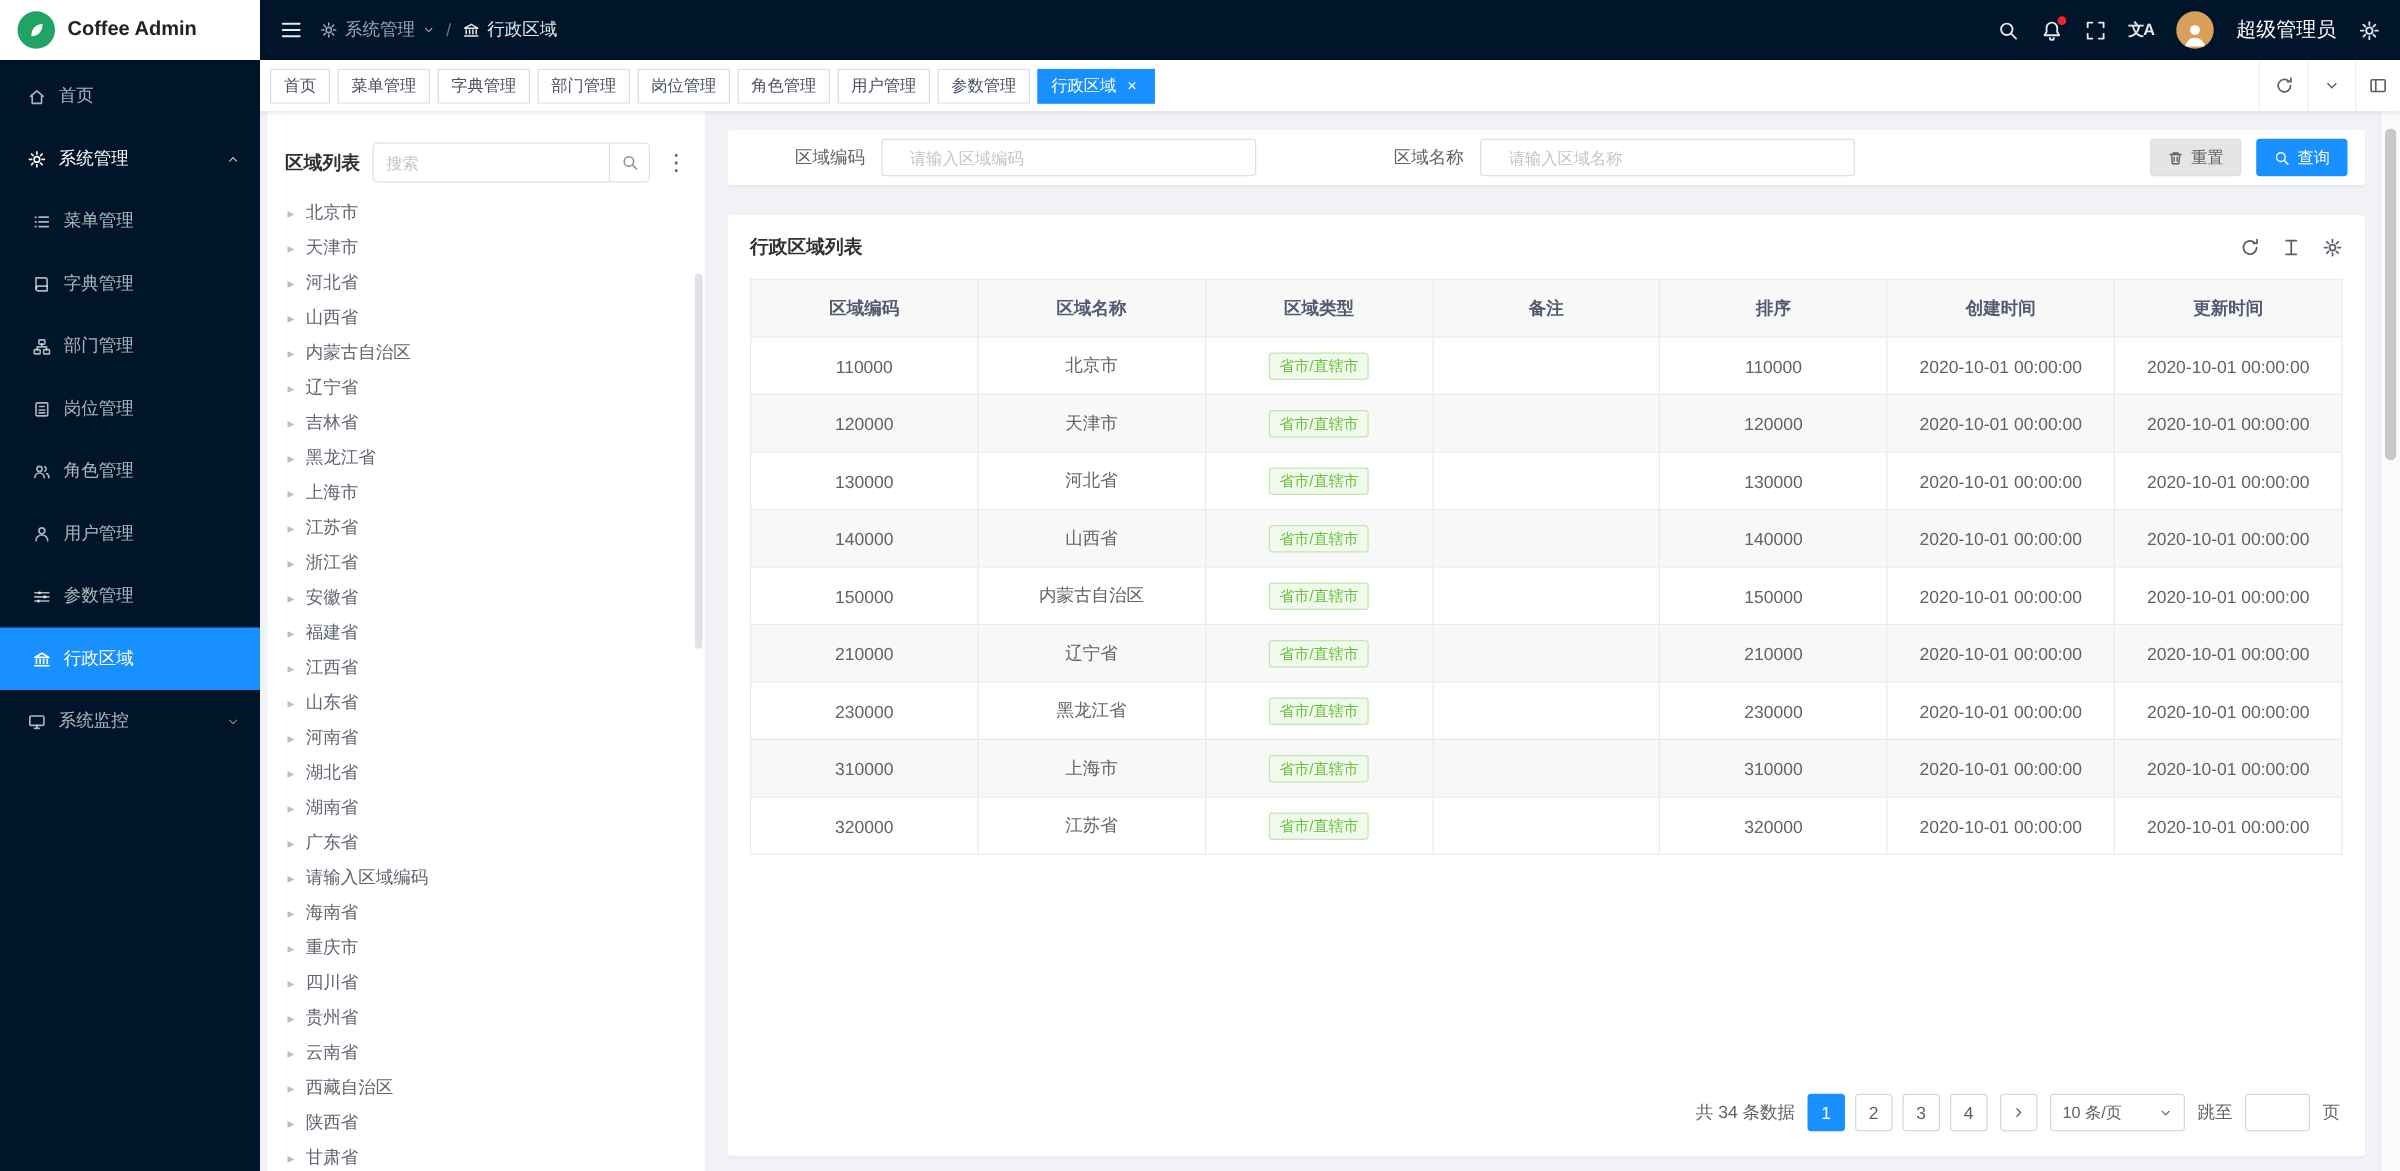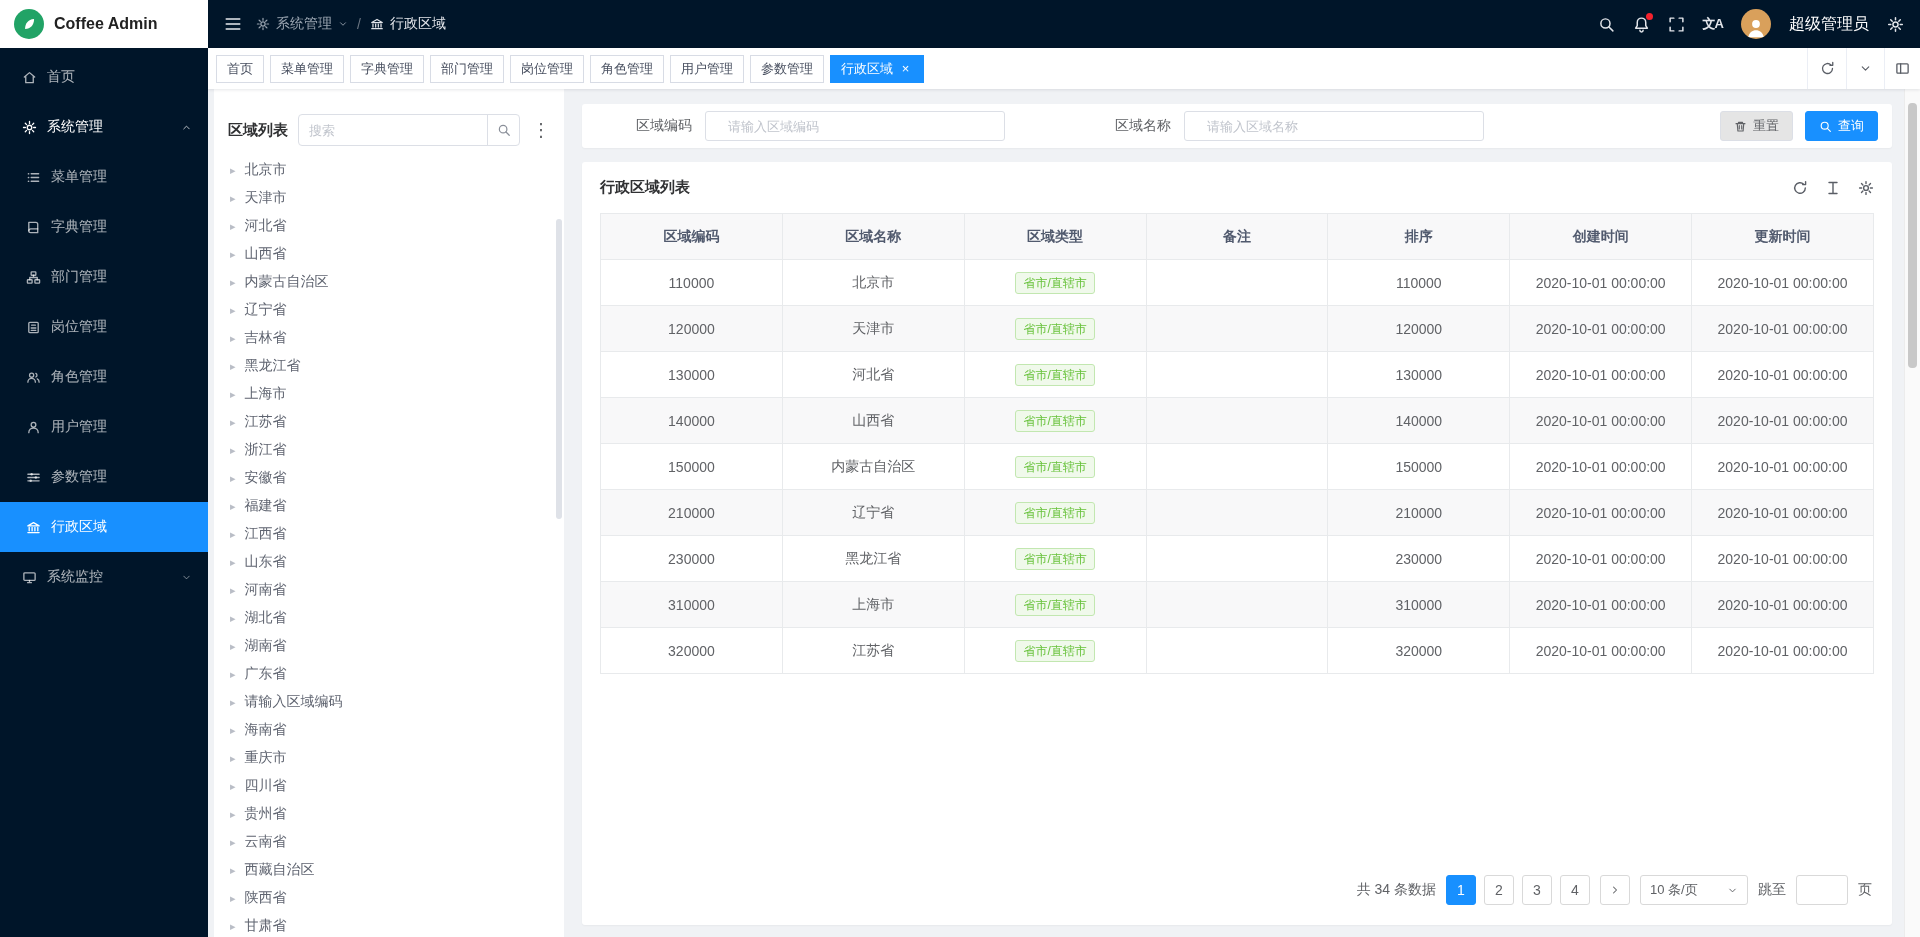--- a/index.html
+++ b/index.html
@@ -74,21 +74,21 @@
 .field{display:flex;align-items:center;gap:13px}
 .field label{font-size:14px;color:#606266;white-space:nowrap}
 .field input{width:300px;height:30px;border:1px solid #dcdfe6;border-radius:3px;padding:0 22px;font-size:13px;color:#606266;outline:none}
 .field input::placeholder{color:#c0c4cc}
 .field2{margin-left:110px}
 .actions{margin-left:auto;display:flex;gap:12px}
 .btn{height:30px;padding:0 13px;border:1px solid #dcdfe6;border-radius:3px;background:#e5e5e5;color:#606266;font-size:13px;display:inline-flex;align-items:center;gap:6px;cursor:pointer}
 .btn.primary{background:#1890ff;border-color:#1890ff;color:#fff}
 
 
-.table-card{margin-top:14px;background:#fff;border-radius:3px;flex:1;display:flex;flex-direction:column;padding:14px 18px 10px;box-shadow:0 1px 2px rgba(0,0,0,.04);min-height:0}
+.table-card{margin-top:24px;background:#fff;border-radius:3px;flex:1;display:flex;flex-direction:column;padding:14px 18px 10px;box-shadow:0 1px 2px rgba(0,0,0,.04);min-height:0}
 .card-head{display:flex;align-items:center;margin:2px 0 16px;flex-shrink:0}
 .card-title{font-size:15px;font-weight:600;color:#303133}
 .card-tools{margin-left:auto;display:flex;align-items:center;gap:17px;color:#5a5e66}
 .card-tools .icon-btn{cursor:pointer}
 table{width:100%;border-collapse:collapse;table-layout:fixed}
 th,td{border:1px solid #e8eaec;height:46px;text-align:center;font-size:14px;color:#606266;overflow:hidden;white-space:nowrap}
 th{background:#f8f8f9;color:#515a6e;font-weight:bold}
 tbody tr{background:#fff;cursor:default}
 tbody tr:nth-child(even){background:#f8f8f9}
 .badge{display:inline-block;padding:2px 7px;font-size:12px;line-height:16px;color:#67c23a;background:#f0f9eb;border:1px solid #c2e7b0;border-radius:3px}

